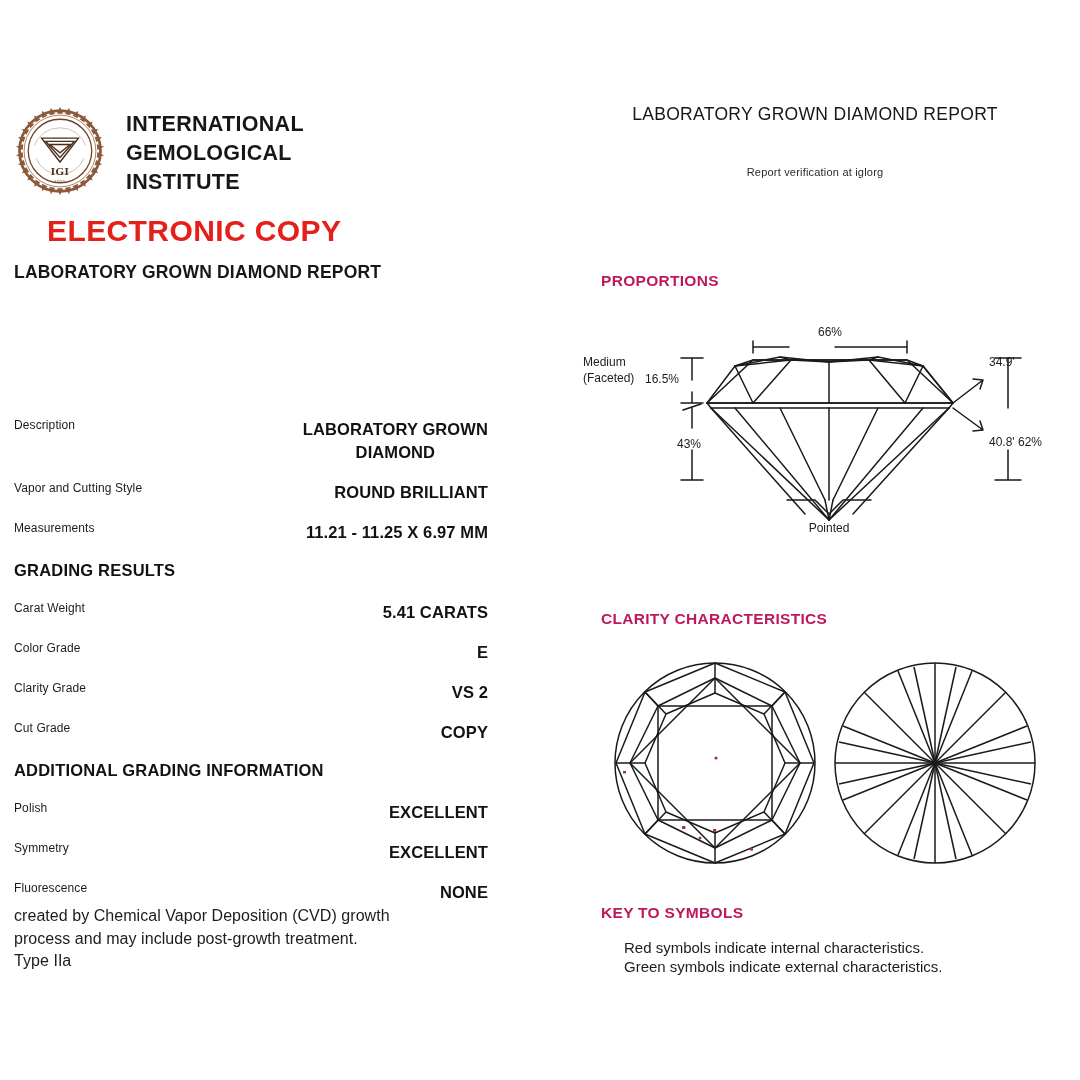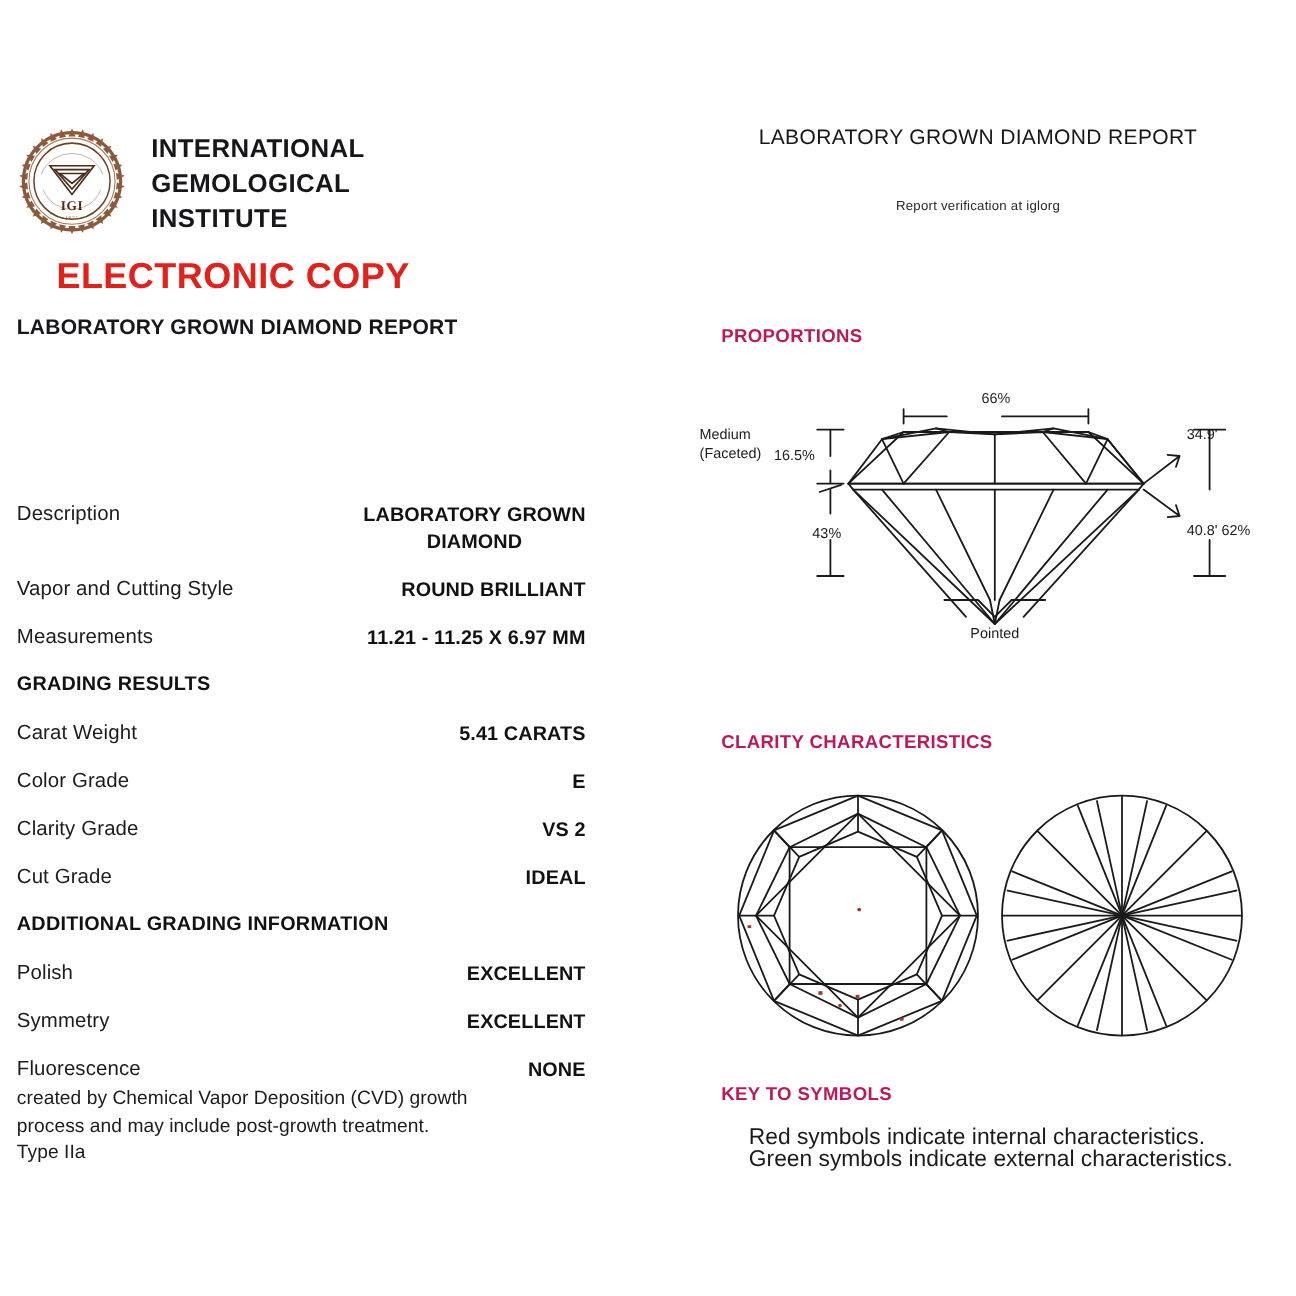--- a/index.html
+++ b/index.html
@@ -93,21 +93,21 @@
     width: 474px;
   }
   .data-row {
     position: relative;
     display: flex;
     justify-content: space-between;
     align-items: flex-start;
     margin-bottom: 17px;
   }
   .data-label {
-    font-size: 17px;
+    font-size: 12px;
     color: #1c1c1c;
     letter-spacing: 0.1px;
     white-space: nowrap;
   }
   .data-value {
     font-size: 16.5px;
     font-weight: bold;
     color: #121212;
     text-align: center;
     letter-spacing: 0.1px;
@@ -160,21 +160,21 @@
     left: 600px;
     top: 650px;
     width: 450px;
     height: 230px;
   }
 
   #key-legend {
     position: absolute;
     left: 624px;
     top: 938px;
-    font-size: 19px;
+    font-size: 15px;
     line-height: 19px;
     color: #1c1c1c;
   }
   #key-legend div { white-space: nowrap; }
 
   .dg-label {
     font-family: "Liberation Sans", sans-serif;
     font-size: 12px;
     fill: #1c1c1c;
   }
@@ -287,21 +287,21 @@
     <span class="data-value">E</span>
   </div>
 
   <div class="data-row">
     <span class="data-label">Clarity Grade</span>
     <span class="data-value">VS 2</span>
   </div>
 
   <div class="data-row">
     <span class="data-label">Cut Grade</span>
-    <span class="data-value">IDEAL</span>
+    <span class="data-value">COPY</span>
   </div>
 
   <div class="section-head">ADDITIONAL GRADING INFORMATION</div>
 
   <div class="data-row">
     <span class="data-label">Polish</span>
     <span class="data-value">EXCELLENT</span>
   </div>
 
   <div class="data-row">

